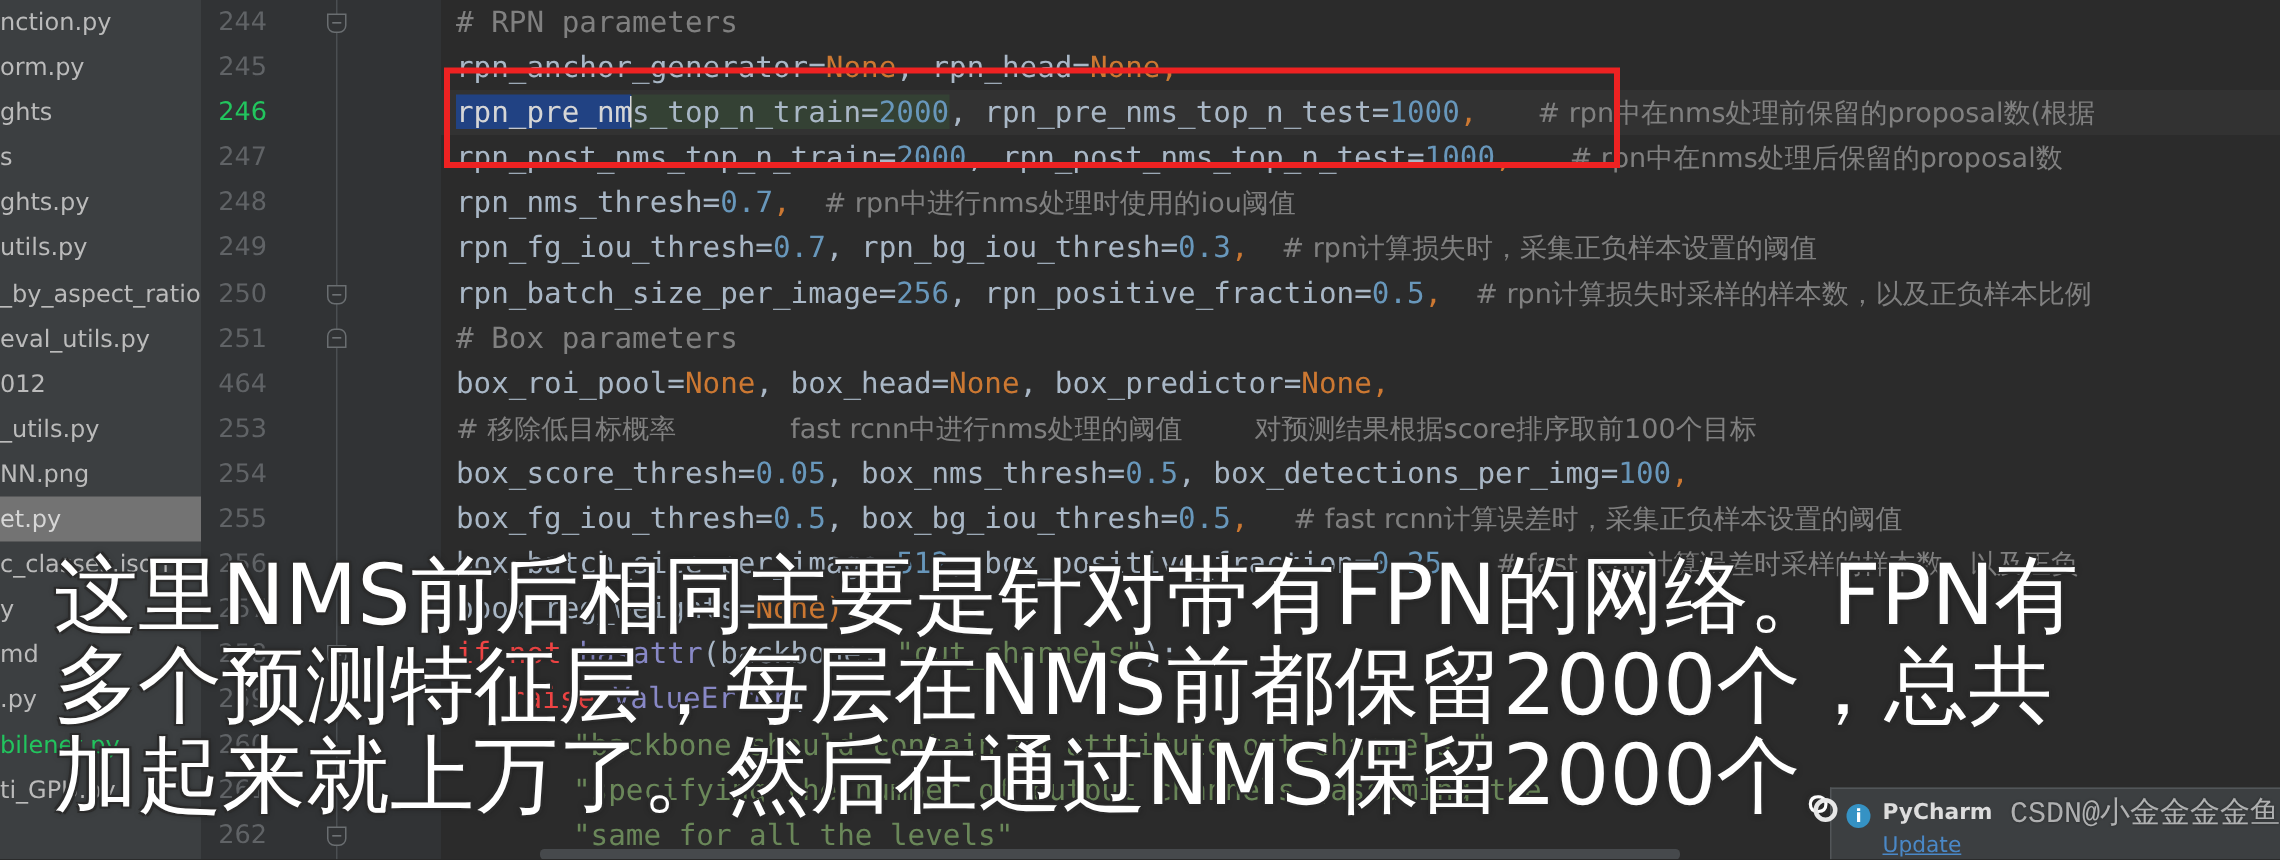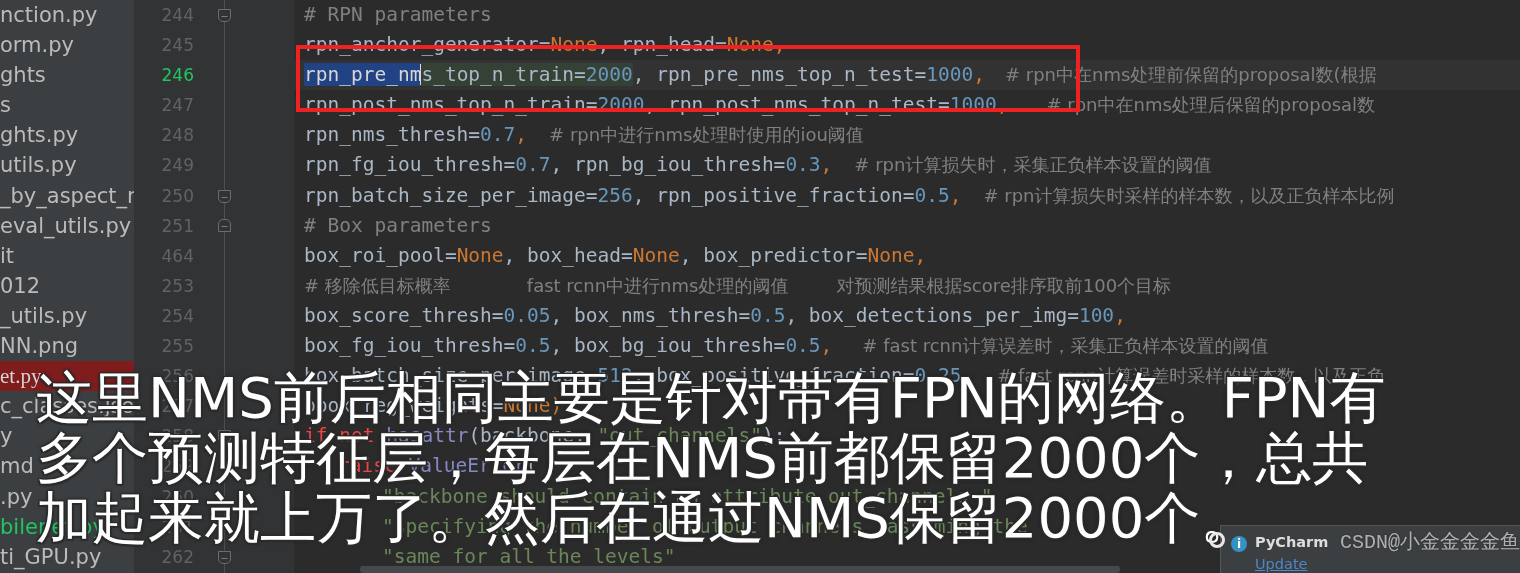--- a/index.html
+++ b/index.html
@@ -25,49 +25,48 @@
     height: 573px;
     background: #3c3f41;
     overflow: hidden;
     border-right: 1px solid #2b2b2b;
   }
   .tree-item {
     height: 30.1px;
     line-height: 30.1px;
     color: #bbbbbb;
     font-family: "DejaVu Sans", sans-serif;
-    font-size: 21px;
+    font-size: 16px;
     white-space: nowrap;
     padding-left: 0px;
     box-sizing: border-box;
     overflow: hidden;
   }
   .tree-item.selected {
-    background: #7f1d1d;
+    background: #737373;
     color: #d6d6d6;
-    font-family: Liberation Serif, serif;
   }
   .tree-item.muted { color: #22c55e; }
 
   
   #gutter {
     position: absolute;
     left: 134px; top: 0;
     width: 160px;
     height: 573px;
     background: #313335;
   }
   .gutter-row {
     position: relative;
     height: 30.1px;
     line-height: 30.1px;
   }
   .gutter-row .lineno {
     position: absolute;
-    right: 100px;
+    right: 116px;
     color: #606366;
     font-size: 17px;
     font-family: "DejaVu Sans", sans-serif;
     text-align: right;
     width: 56px;
   }
   .gutter-row.current .lineno { color: #22c55e; }
   .fold-rail {
     position: absolute;
     left: 90px;
@@ -251,21 +250,20 @@
 
   <div id="sidebar">
     <div class="tree-item"><span>nction.py</span></div>
     <div class="tree-item"><span>orm.py</span></div>
     <div class="tree-item"><span>ghts</span></div>
     <div class="tree-item"><span>s</span></div>
     <div class="tree-item"><span>ghts.py</span></div>
     <div class="tree-item"><span>utils.py</span></div>
     <div class="tree-item"><span>_by_aspect_ratio.py</span></div>
     <div class="tree-item"><span>eval_utils.py</span></div>
-    <div class="tree-item"><span>it</span></div>
     <div class="tree-item"><span>012</span></div>
     <div class="tree-item"><span>_utils.py</span></div>
     <div class="tree-item"><span>NN.png</span></div>
     <div class="tree-item selected"><span>et.py</span></div>
     <div class="tree-item"><span>c_classes.json</span></div>
     <div class="tree-item"><span>y</span></div>
     <div class="tree-item"><span>md</span></div>
     <div class="tree-item"><span>.py</span></div>
     <div class="tree-item muted"><span>bilenet.py</span></div>
     <div class="tree-item"><span>ti_GPU.py</span></div>
@@ -344,21 +342,21 @@
 
     <div class="code-row">
       <span class="tok-com"># RPN parameters</span>
     </div>
 
     <div class="code-row">
       <span class="tok-def">rpn_anchor_generator=</span><span class="tok-none">None</span><span class="tok-def">, rpn_head=</span><span class="tok-none">None</span><span class="tok-punct">,</span>
     </div>
 
     <div class="code-row current-line">
-      <span class="sel">rpn_pre_nm</span><span class="caret"></span><span class="sel-line">s_top_n_train=</span><span class="tok-num sel-line">2000</span><span class="tok-def">, rpn_pre_nms_top_n_test=</span><span class="tok-num">1000</span><span class="tok-punct">,</span><span class="tok-com cn" style="margin-left:20px"># rpn中在nms处理前保留的proposal数(根据</span>
+      <span class="sel">rpn_pre_nm</span><span class="caret"></span><span class="sel-line">s_top_n_train=</span><span class="tok-num sel-line">2000</span><span class="tok-def">, rpn_pre_nms_top_n_test=</span><span class="tok-num">1000</span><span class="tok-punct">,</span><span class="tok-com cn" style="margin-left:40px"># rpn中在nms处理前保留的proposal数(根据</span>
     </div>
 
     <div class="code-row">
       <span class="tok-def">rpn_post_nms_top_n_train=</span><span class="tok-num">2000</span><span class="tok-def">, rpn_post_nms_top_n_test=</span><span class="tok-num">1000</span><span class="tok-punct">,</span><span class="tok-com cn" style="margin-left:38px"># rpn中在nms处理后保留的proposal数</span>
     </div>
 
     <div class="code-row">
       <span class="tok-def">rpn_nms_thresh=</span><span class="tok-num">0.7</span><span class="tok-punct">,</span><span class="tok-com cn" style="margin-left:22px"># rpn中进行nms处理时使用的iou阈值</span>
     </div>
 

